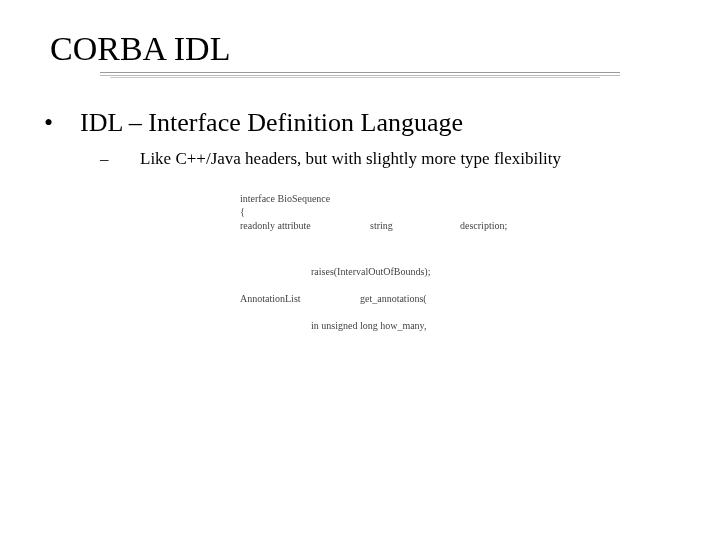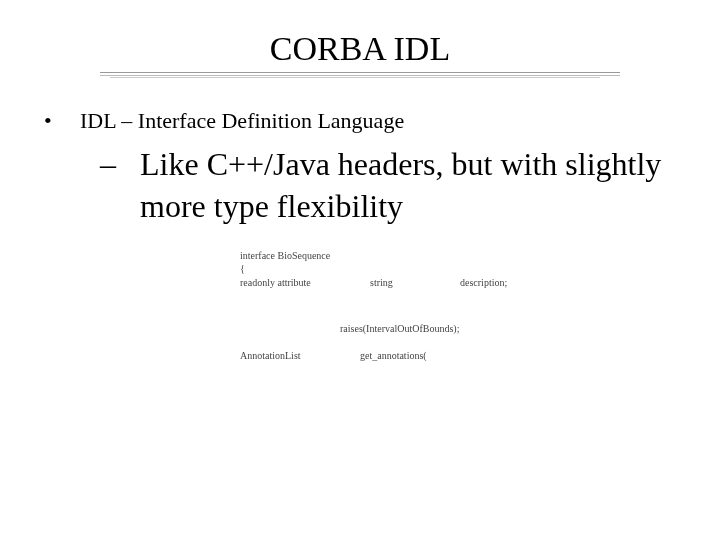--- a/index.html
+++ b/index.html
@@ -9,21 +9,21 @@
     background: #ffffff;
     font-family: "Times New Roman", Times, serif;
     color: #000000;
     position: relative;
     overflow: hidden;
   }
   .slide {
     padding: 30px 50px 20px 50px;
   }
   .title {
-    text-align: center;
+    text-align: left;
     font-size: 34px;
     font-weight: normal;
     margin-bottom: 2px;
   }
   .underline-wrap {
     width: 520px;
     margin: 0 auto 28px auto;
   }
   .rough-line {
     height: 10px;
@@ -36,31 +36,31 @@
     left: 0; right: 0;
     border-top: 1px solid #999;
   }
   .rough-line::before { top: 2px; }
   .rough-line::after { top: 5px; border-top-color: #bbb; }
   .rough-line .s3 {
     position: absolute; left: 10px; right: 20px; top: 7px;
     border-top: 1px solid #ccc;
   }
   .bullet1 {
-    font-size: 22px;
+    font-size: 26px;
     margin-bottom: 10px;
     padding-left: 30px;
     text-indent: -18px;
   }
   .bullet1 .dot {
     display: inline-block;
     width: 18px;
   }
   .bullet2 {
-    font-size: 32px;
+    font-size: 17px;
     margin-left: 70px;
     padding-left: 20px;
     text-indent: -20px;
     line-height: 1.3;
     margin-bottom: 8px;
   }
   .bullet2 .dash {
     display: inline-block;
     width: 20px;
   }
@@ -72,21 +72,21 @@
     margin-left: 190px;
     margin-top: 6px;
     white-space: pre;
   }
   .code-block .attr-line { display: block; }
   .col-kw  { display: inline-block; width: 130px; }
   .col-type{ display: inline-block; width: 90px; }
   .col-name{ display: inline-block; }
   .method-ret { display: inline-block; width: 120px; }
   .method-sig { display: inline-block; }
-  .indent-raises { display: inline-block; margin-left: 100px; }
+  .indent-raises { display: inline-block; margin-left: 71px; }
   .blank { height: 6px; }
 </style>
 </head>
 <body>
 
 <div class="slide">
 
   <h1 class="title">CORBA IDL</h1>
   <div class="underline-wrap">
     <div class="rough-line">
@@ -102,20 +102,21 @@
     <span class="dash">–</span><span>Like C++/Java headers, but with slightly more type flexibility</span>
   </div>
 
   <div class="code-block">
 <span>interface BioSequence</span>
 <span>{</span>
 <span class="attr-line"><span class="col-kw">readonly attribute</span><span class="col-type">string</span><span class="col-name">description;</span></span>
 <div class="blank"></div>
 <span class="attr-line"><span class="indent-raises">raises(IntervalOutOfBounds);</span></span>
 <span class="attr-line"><span class="method-ret">AnnotationList</span><span class="method-sig">get_annotations(</span></span>
+<span class="attr-line"><span class="indent-raises">in unsigned long how_many,</span></span>
 
 
 
 
 
 
 
 
 
   </div>

